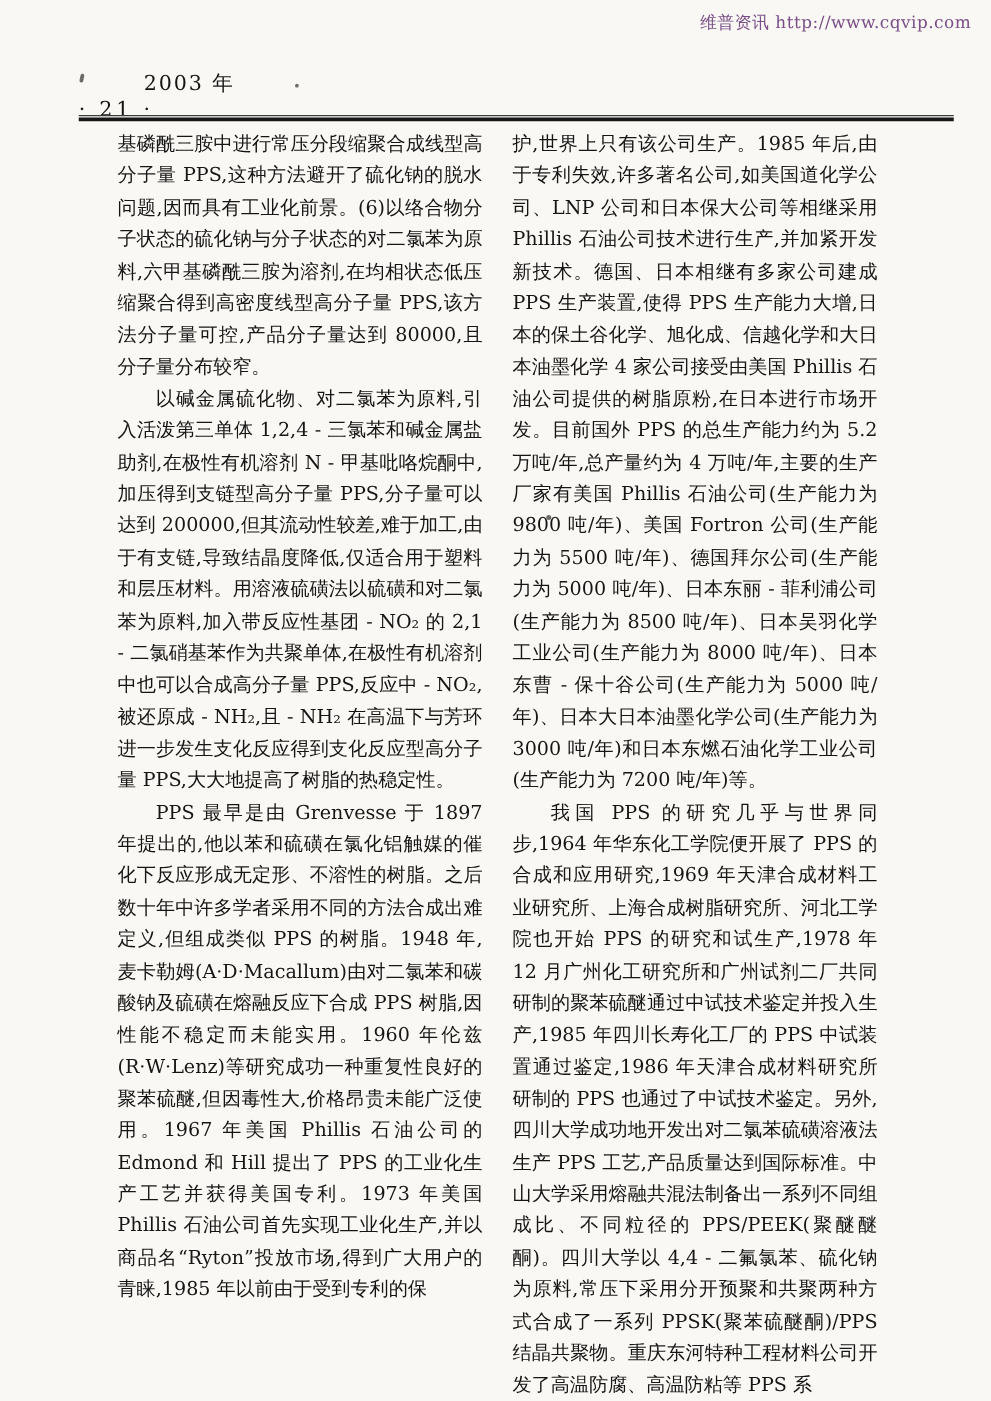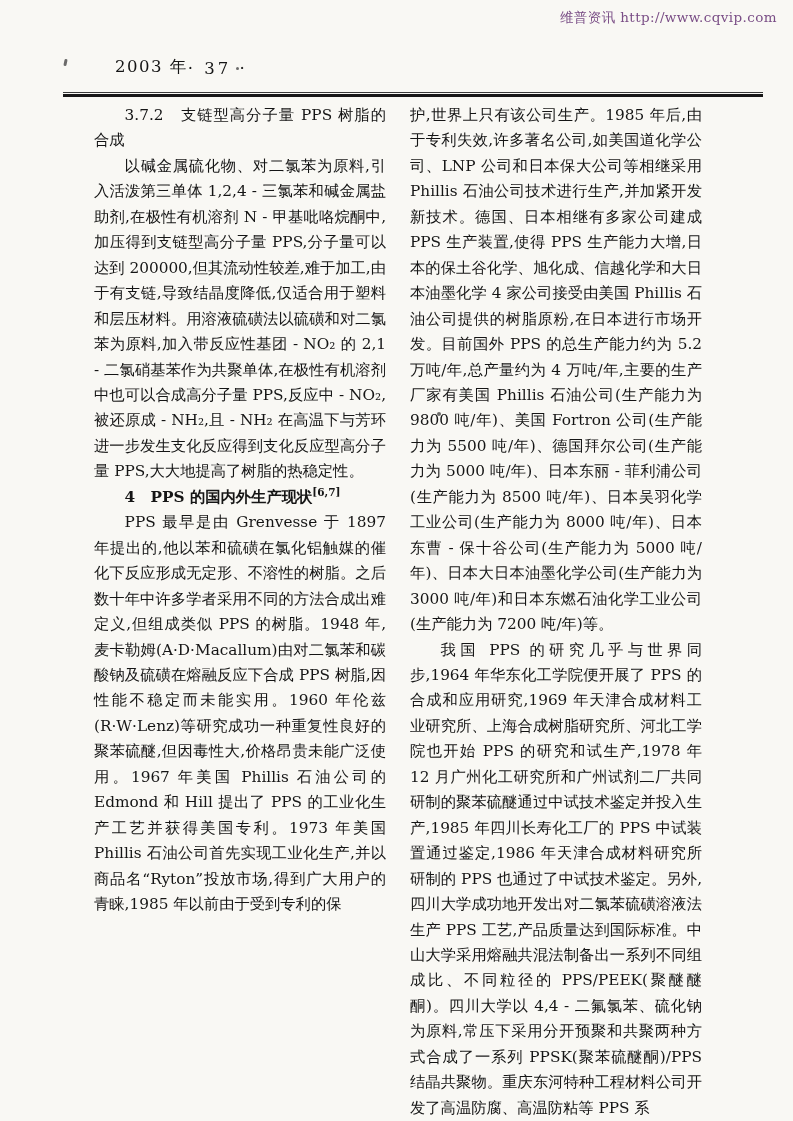--- a/index.html
+++ b/index.html
@@ -7,21 +7,21 @@
     position:relative;width:793px;height:1121px;margin:0 auto;
     background:#f9f8f4;color:#151515;overflow:hidden;
     font-family:"DejaVu Serif","Liberation Serif",serif;
   }
   .watermark{
     position:absolute;top:9px;right:16px;
     font-size:13.5px;color:#7a4e86;letter-spacing:.4px;white-space:nowrap;
   }
   .header{
     position:absolute;top:56px;left:63px;width:700px;
-    display:flex;align-items:flex-end;font-size:16.5px;
+    display:flex;align-items:flex-start;font-size:16.5px;flex-direction:column;
   }
   .header .year{margin-left:52px;letter-spacing:1.5px;white-space:nowrap;}
   .header .jtitle{flex:1;text-align:center;letter-spacing:15px;text-indent:15px;white-space:nowrap;}
   .header .pagenum{margin-right:24px;letter-spacing:3px;white-space:nowrap;}
   .rule{
     position:absolute;top:92px;left:63px;width:700px;height:5px;
     border-top:1px solid #3a3a3a;
   }
   .rule::after{content:"";display:block;margin-top:1px;height:2.5px;background:#171717;}
   .content{position:absolute;top:103px;left:94px;display:flex;gap:24px;}
@@ -38,29 +38,28 @@
 </style>
 </head>
 <body>
 
 <div class="page">
 
   <div class="watermark">维普资讯 http://www.cqvip.com</div>
 
   <div class="header">
     <span class="year">2003 年</span>
-    <span class="pagenum">· 37 ·</span>
+    <span class="pagenum">· 21 ·</span>
   </div>
   <div class="rule"></div>
 
   <div class="content">
     <div class="col">
-      <p class="h-sub">3.7.2　支链型高分子量 PPS 树脂的合成</p>
+      <p>基磷酰三胺中进行常压分段缩聚合成线型高分子量 PPS,这种方法避开了硫化钠的脱水问题,因而具有工业化前景。(6)以络合物分子状态的硫化钠与分子状态的对二氯苯为原料,六甲基磷酰三胺为溶剂,在均相状态低压缩聚合得到高密度线型高分子量 PPS,该方法分子量可控,产品分子量达到 80000,且分子量分布较窄。</p>
       <p class="indent">以碱金属硫化物、对二氯苯为原料,引入活泼第三单体 1,2,4 - 三氯苯和碱金属盐助剂,在极性有机溶剂 N - 甲基吡咯烷酮中,加压得到支链型高分子量 PPS,分子量可以达到 200000,但其流动性较差,难于加工,由于有支链,导致结晶度降低,仅适合用于塑料和层压材料。用溶液硫磺法以硫磺和对二氯苯为原料,加入带反应性基团 - NO₂ 的 2,1 - 二氯硝基苯作为共聚单体,在极性有机溶剂中也可以合成高分子量 PPS,反应中 - NO₂,被还原成 - NH₂,且 - NH₂ 在高温下与芳环进一步发生支化反应得到支化反应型高分子量 PPS,大大地提高了树脂的热稳定性。</p>
-      <p class="h-sec"><span>4　PPS 的国内外生产现状</span><span class="ref-sup">[6,7]</span></p>
       <p class="indent">PPS 最早是由 Grenvesse 于 1897 年提出的,他以苯和硫磺在氯化铝触媒的催化下反应形成无定形、不溶性的树脂。之后数十年中许多学者采用不同的方法合成出难定义,但组成类似 PPS 的树脂。1948 年,麦卡勒姆(A·D·Macallum)由对二氯苯和碳酸钠及硫磺在熔融反应下合成 PPS 树脂,因性能不稳定而未能实用。1960 年伦兹(R·W·Lenz)等研究成功一种重复性良好的聚苯硫醚,但因毒性大,价格昂贵未能广泛使用。1967 年美国 Phillis 石油公司的 Edmond 和 Hill 提出了 PPS 的工业化生产工艺并获得美国专利。1973 年美国 Phillis 石油公司首先实现工业化生产,并以商品名“Ryton”投放市场,得到广大用户的青睐,1985 年以前由于受到专利的保</p>
     </div>
     <div class="col">
       <p>护,世界上只有该公司生产。1985 年后,由于专利失效,许多著名公司,如美国道化学公司、LNP 公司和日本保大公司等相继采用 Phillis 石油公司技术进行生产,并加紧开发新技术。德国、日本相继有多家公司建成 PPS 生产装置,使得 PPS 生产能力大增,日本的保土谷化学、旭化成、信越化学和大日本油墨化学 4 家公司接受由美国 Phillis 石油公司提供的树脂原粉,在日本进行市场开发。目前国外 PPS 的总生产能力约为 5.2 万吨/年,总产量约为 4 万吨/年,主要的生产厂家有美国 Phillis 石油公司(生产能力为 9800 吨/年)、美国 Fortron 公司(生产能力为 5500 吨/年)、德国拜尔公司(生产能力为 5000 吨/年)、日本东丽 - 菲利浦公司(生产能力为 8500 吨/年)、日本吴羽化学工业公司(生产能力为 8000 吨/年)、日本东曹 - 保十谷公司(生产能力为 5000 吨/年)、日本大日本油墨化学公司(生产能力为 3000 吨/年)和日本东燃石油化学工业公司(生产能力为 7200 吨/年)等。</p>
       <p class="indent">我国 PPS 的研究几乎与世界同步,1964 年华东化工学院便开展了 PPS 的合成和应用研究,1969 年天津合成材料工业研究所、上海合成树脂研究所、河北工学院也开始 PPS 的研究和试生产,1978 年 12 月广州化工研究所和广州试剂二厂共同研制的聚苯硫醚通过中试技术鉴定并投入生产,1985 年四川长寿化工厂的 PPS 中试装置通过鉴定,1986 年天津合成材料研究所研制的 PPS 也通过了中试技术鉴定。另外,四川大学成功地开发出对二氯苯硫磺溶液法生产 PPS 工艺,产品质量达到国际标准。中山大学采用熔融共混法制备出一系列不同组成比、不同粒径的 PPS/PEEK(聚醚醚酮)。四川大学以 4,4 - 二氟氯苯、硫化钠为原料,常压下采用分开预聚和共聚两种方式合成了一系列 PPSK(聚苯硫醚酮)/PPS 结晶共聚物。重庆东河特种工程材料公司开发了高温防腐、高温防粘等 PPS 系</p>
     </div>
   </div>
 
   <div class="speck comma" style="left:64px;top:59px;"></div>
   <div class="speck dot-b" style="left:236px;top:67px;"></div>

